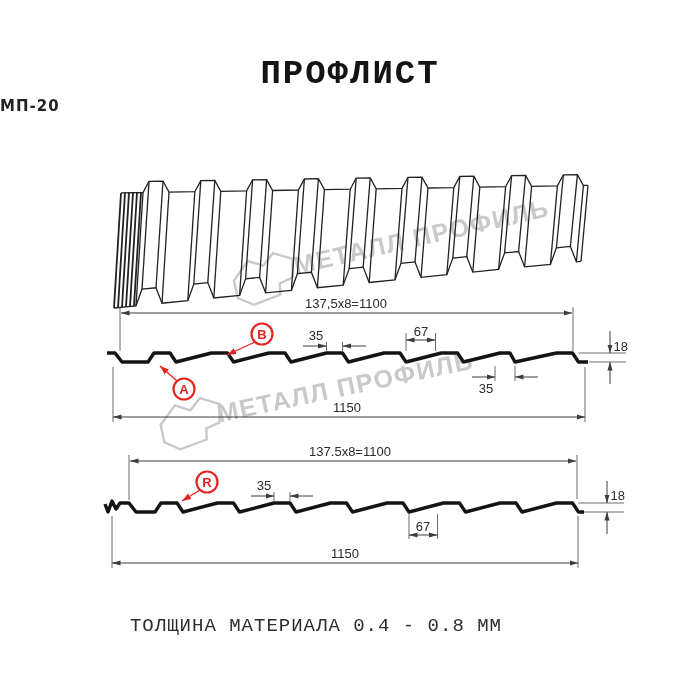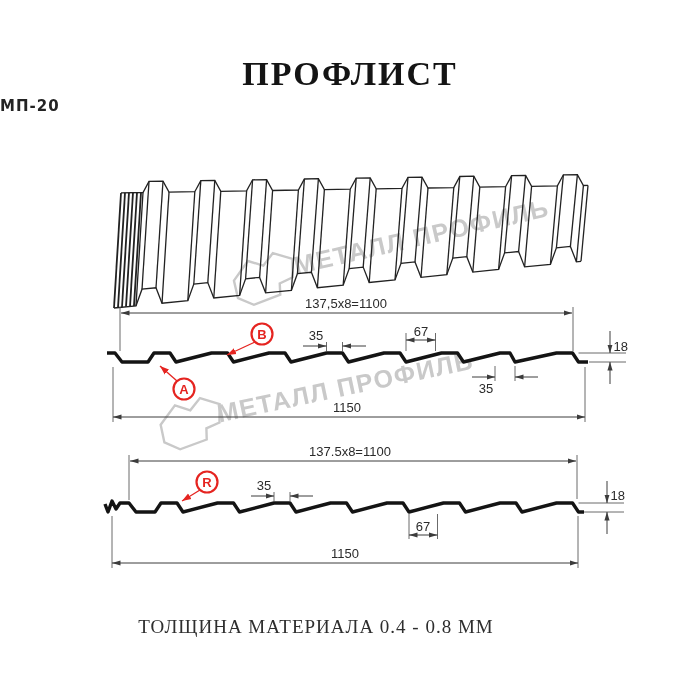--- a/index.html
+++ b/index.html
@@ -1,26 +1,26 @@
 <!DOCTYPE html>
 <html style="--accent_red: #e52420; --line_dark: #141414; --dim_gray: #3c3c3c; --watermark_gray: #c9c9c9;"><head>
 <meta charset="utf-8">
 <style>
   html,body{margin:0;padding:0;}
   body{width:700px;height:700px;background:#ffffff;position:relative;overflow:hidden;
        font-family:"Liberation Sans",sans-serif;}
   .abs{position:absolute;}
   #title{top:57px;left:0;width:700px;text-align:center;
-         font-family:Liberation Serif, serif;font-weight:bold;font-size:34px;
+         font-family:Liberation Mono, monospace;font-weight:bold;font-size:34px;
          letter-spacing:2px;color:#141414;line-height:1;}
   #subtitle{top:99px;left:0;width:700px;text-align:left;
          font-family:"DejaVu Sans",sans-serif;font-weight:bold;font-size:15px;
          letter-spacing:1px;color:#232323;line-height:1;}
   #footer{top:617px;left:0;width:632px;text-align:center;
-         font-family:Liberation Serif, serif;font-size:19px;
+         font-family:Liberation Mono, monospace;font-size:19px;
          letter-spacing:1px;color:#2e2e2e;line-height:1;}
   svg{position:absolute;top:0;left:0;}
   .wm-shape{fill:none;stroke:var(--watermark_gray,#c9c9c9);stroke-width:2.4;}
   .wm-text{font:bold 25px "Liberation Sans",sans-serif;letter-spacing:1.5px;
            fill:var(--watermark_gray,#c9c9c9);}
   .l3{fill:none;stroke:#222222;stroke-width:1.3;}
   .l3h{fill:none;stroke:#222222;stroke-width:1.8;}
   .pf{fill:none;stroke:var(--line_dark,#141414);stroke-width:3.4;stroke-linejoin:round;}
   .dl{fill:none;stroke:var(--dim_gray,#3c3c3c);stroke-width:1;}
   .ext{fill:none;stroke:#5a5a5a;stroke-width:0.9;}

